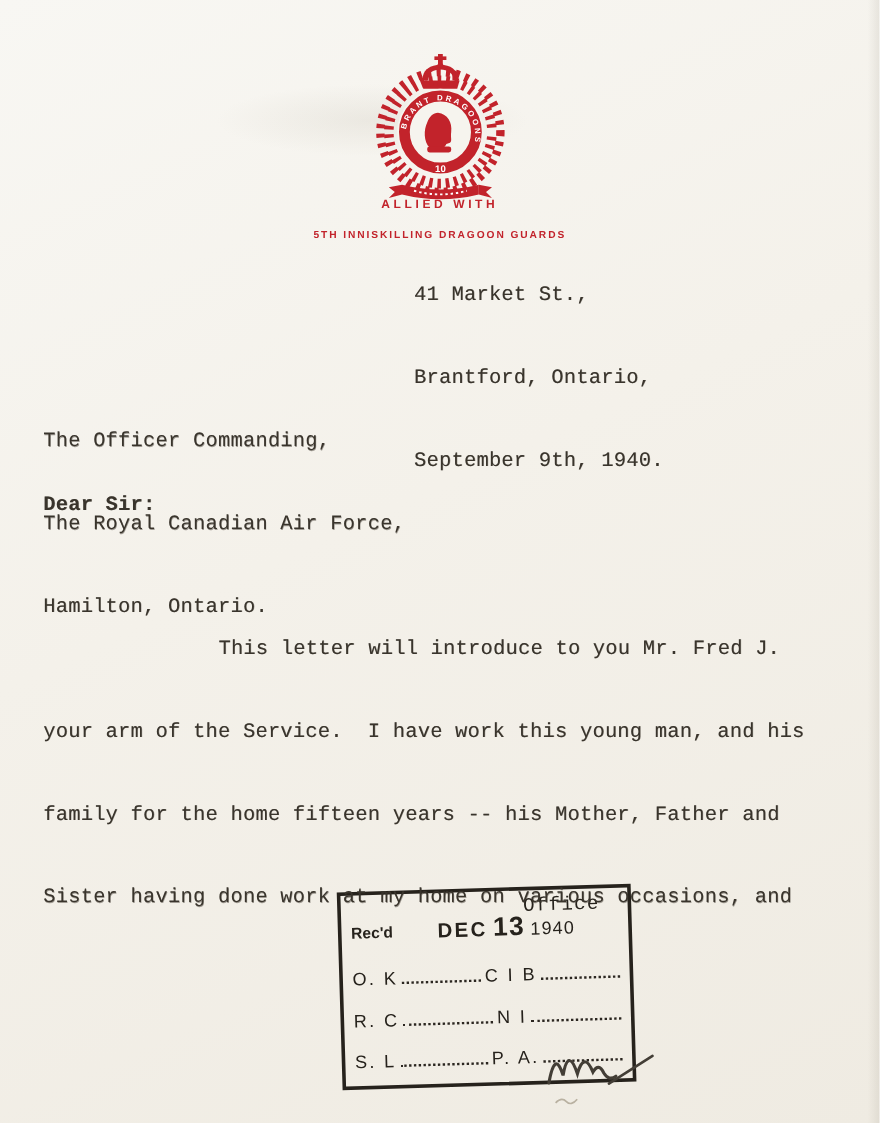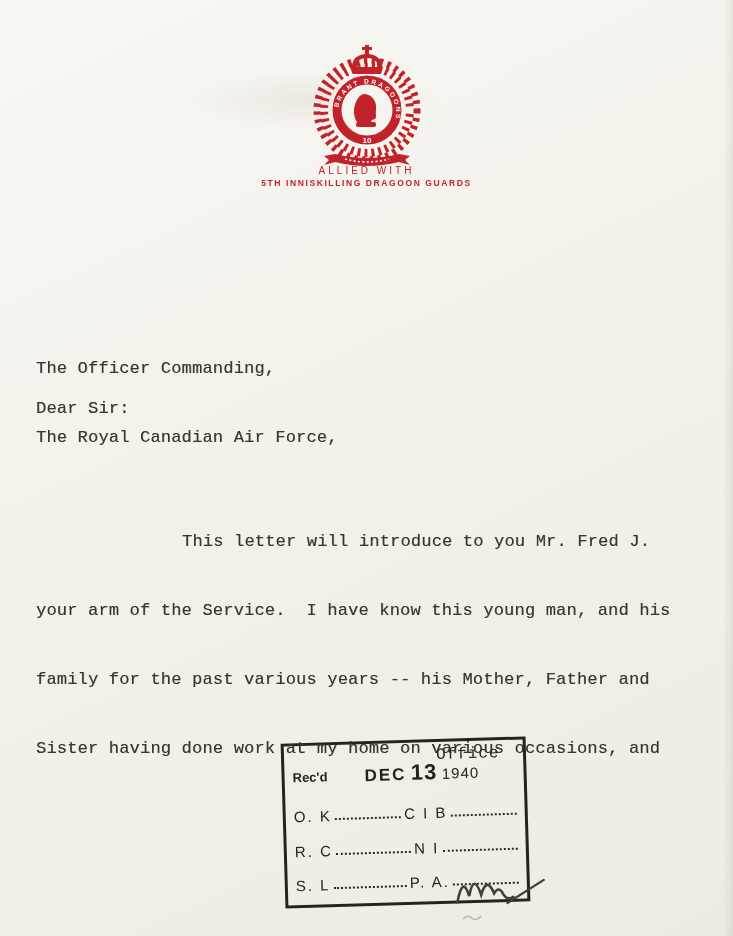--- a/index.html
+++ b/index.html
@@ -10,32 +10,32 @@
   }
   .smudge{position:absolute;left:180px;top:70px;width:260px;height:60px;border-radius:50%;
     background:radial-gradient(closest-side,rgba(205,200,188,.28),rgba(205,200,188,0));}
   .edge-shade{position:absolute;right:0;top:0;width:10px;height:936px;
     background:linear-gradient(to left,rgba(120,112,96,.12),rgba(120,112,96,0));}
 
   
   .crest{position:absolute;left:0;top:44px;width:733px;display:flex;flex-direction:column;
     align-items:center;z-index:1;}
   .crest svg{display:block;}
-  .allied{color:#c2232b;font-family:"Liberation Sans",sans-serif;font-weight:normal;
+  .allied{color:#c2232b;font-family:"Liberation Sans",sans-serif;font-weight:bold;
     font-size:10px;letter-spacing:3px;margin-top:-3px;white-space:pre;}
   .regiment{color:#c2232b;font-family:"Liberation Sans",sans-serif;font-weight:bold;
-    font-size:8.5px;letter-spacing:1.6px;margin-top:2px;white-space:pre;}
+    font-size:8.5px;letter-spacing:1.6px;margin-top:14px;white-space:pre;}
 
   
   .letter{position:absolute;inset:0;z-index:3;}
   .typed{font-size:17px;line-height:23px;white-space:pre;letter-spacing:.2px;
     text-shadow:.4px .4px 0 rgba(55,48,40,.45);}
   .sender{position:absolute;left:345px;top:189px;}
   .recipient{position:absolute;left:36px;top:311px;}
-  .salutation{position:absolute;left:36px;top:397px;}
+  .salutation{position:absolute;left:36px;top:410px;font-weight:bold;}
   .bodytext{position:absolute;left:36px;top:438px;width:660px;}
   .indent{padding-left:146px;}
 
   
   .stamp{position:absolute;left:283px;top:740px;width:245px;height:165px;
     border:3px solid #26221c;transform:rotate(-1.7deg);z-index:2;
     color:#26221c;box-sizing:border-box;}
   .stamp-office{position:absolute;top:4px;left:152px;font-size:16px;letter-spacing:1px;
     font-family:"Liberation Mono",monospace;}
   .stamp-recd{position:absolute;top:24px;left:8px;font-size:13px;font-weight:bold;
@@ -131,31 +131,37 @@
     <path d="M8,40 Q14,12 20,34 Q25,10 32,33 Q38,14 45,32 Q50,24 54,33 Q58,40 64,36" fill="none" stroke="#433e36" stroke-width="2.6" stroke-linecap="round"></path>
     <path d="M58,42 L95,20" fill="none" stroke="#433e36" stroke-width="2.2" stroke-linecap="round"></path>
   </svg>
 </div>
 
 <svg class="pencil" viewBox="0 0 20 8">
   <path d="M1,6 Q6,1 10,5 T19,3" fill="none" stroke="#b9b1a1" stroke-width="1.4"></path>
 </svg>
 
 <div class="letter">
+  <div class="sender typed">
+    <div class="line">41 Market St.,</div>
+    <div class="line">Brantford, Ontario,</div>
+    <div class="line">September 9th, 1940.</div>
+  </div>
 
   <div class="recipient typed">
     <div class="line">The Officer Commanding,</div>
     <div class="line">The Royal Canadian Air Force,</div>
+    <div class="line">Hamilton, Ontario.</div>
   </div>
 
   <div class="salutation typed">Dear Sir:</div>
 
   <div class="bodytext typed">
     <div class="para1">
       <div class="line indent">This letter will introduce to you Mr. Fred J.</div>
-      <div class="line">your arm of the Service.  I have know this young man, and his</div>
-      <div class="line">family for the past various years -- his Mother, Father and</div>
+      <div class="line">your arm of the Service.  I have work this young man, and his</div>
+      <div class="line">family for the home fifteen years -- his Mother, Father and</div>
       <div class="line">Sister having done work at my home on various occasions, and</div>
       
     </div>
     
   </div>
 </div>
 
 </body></html>

